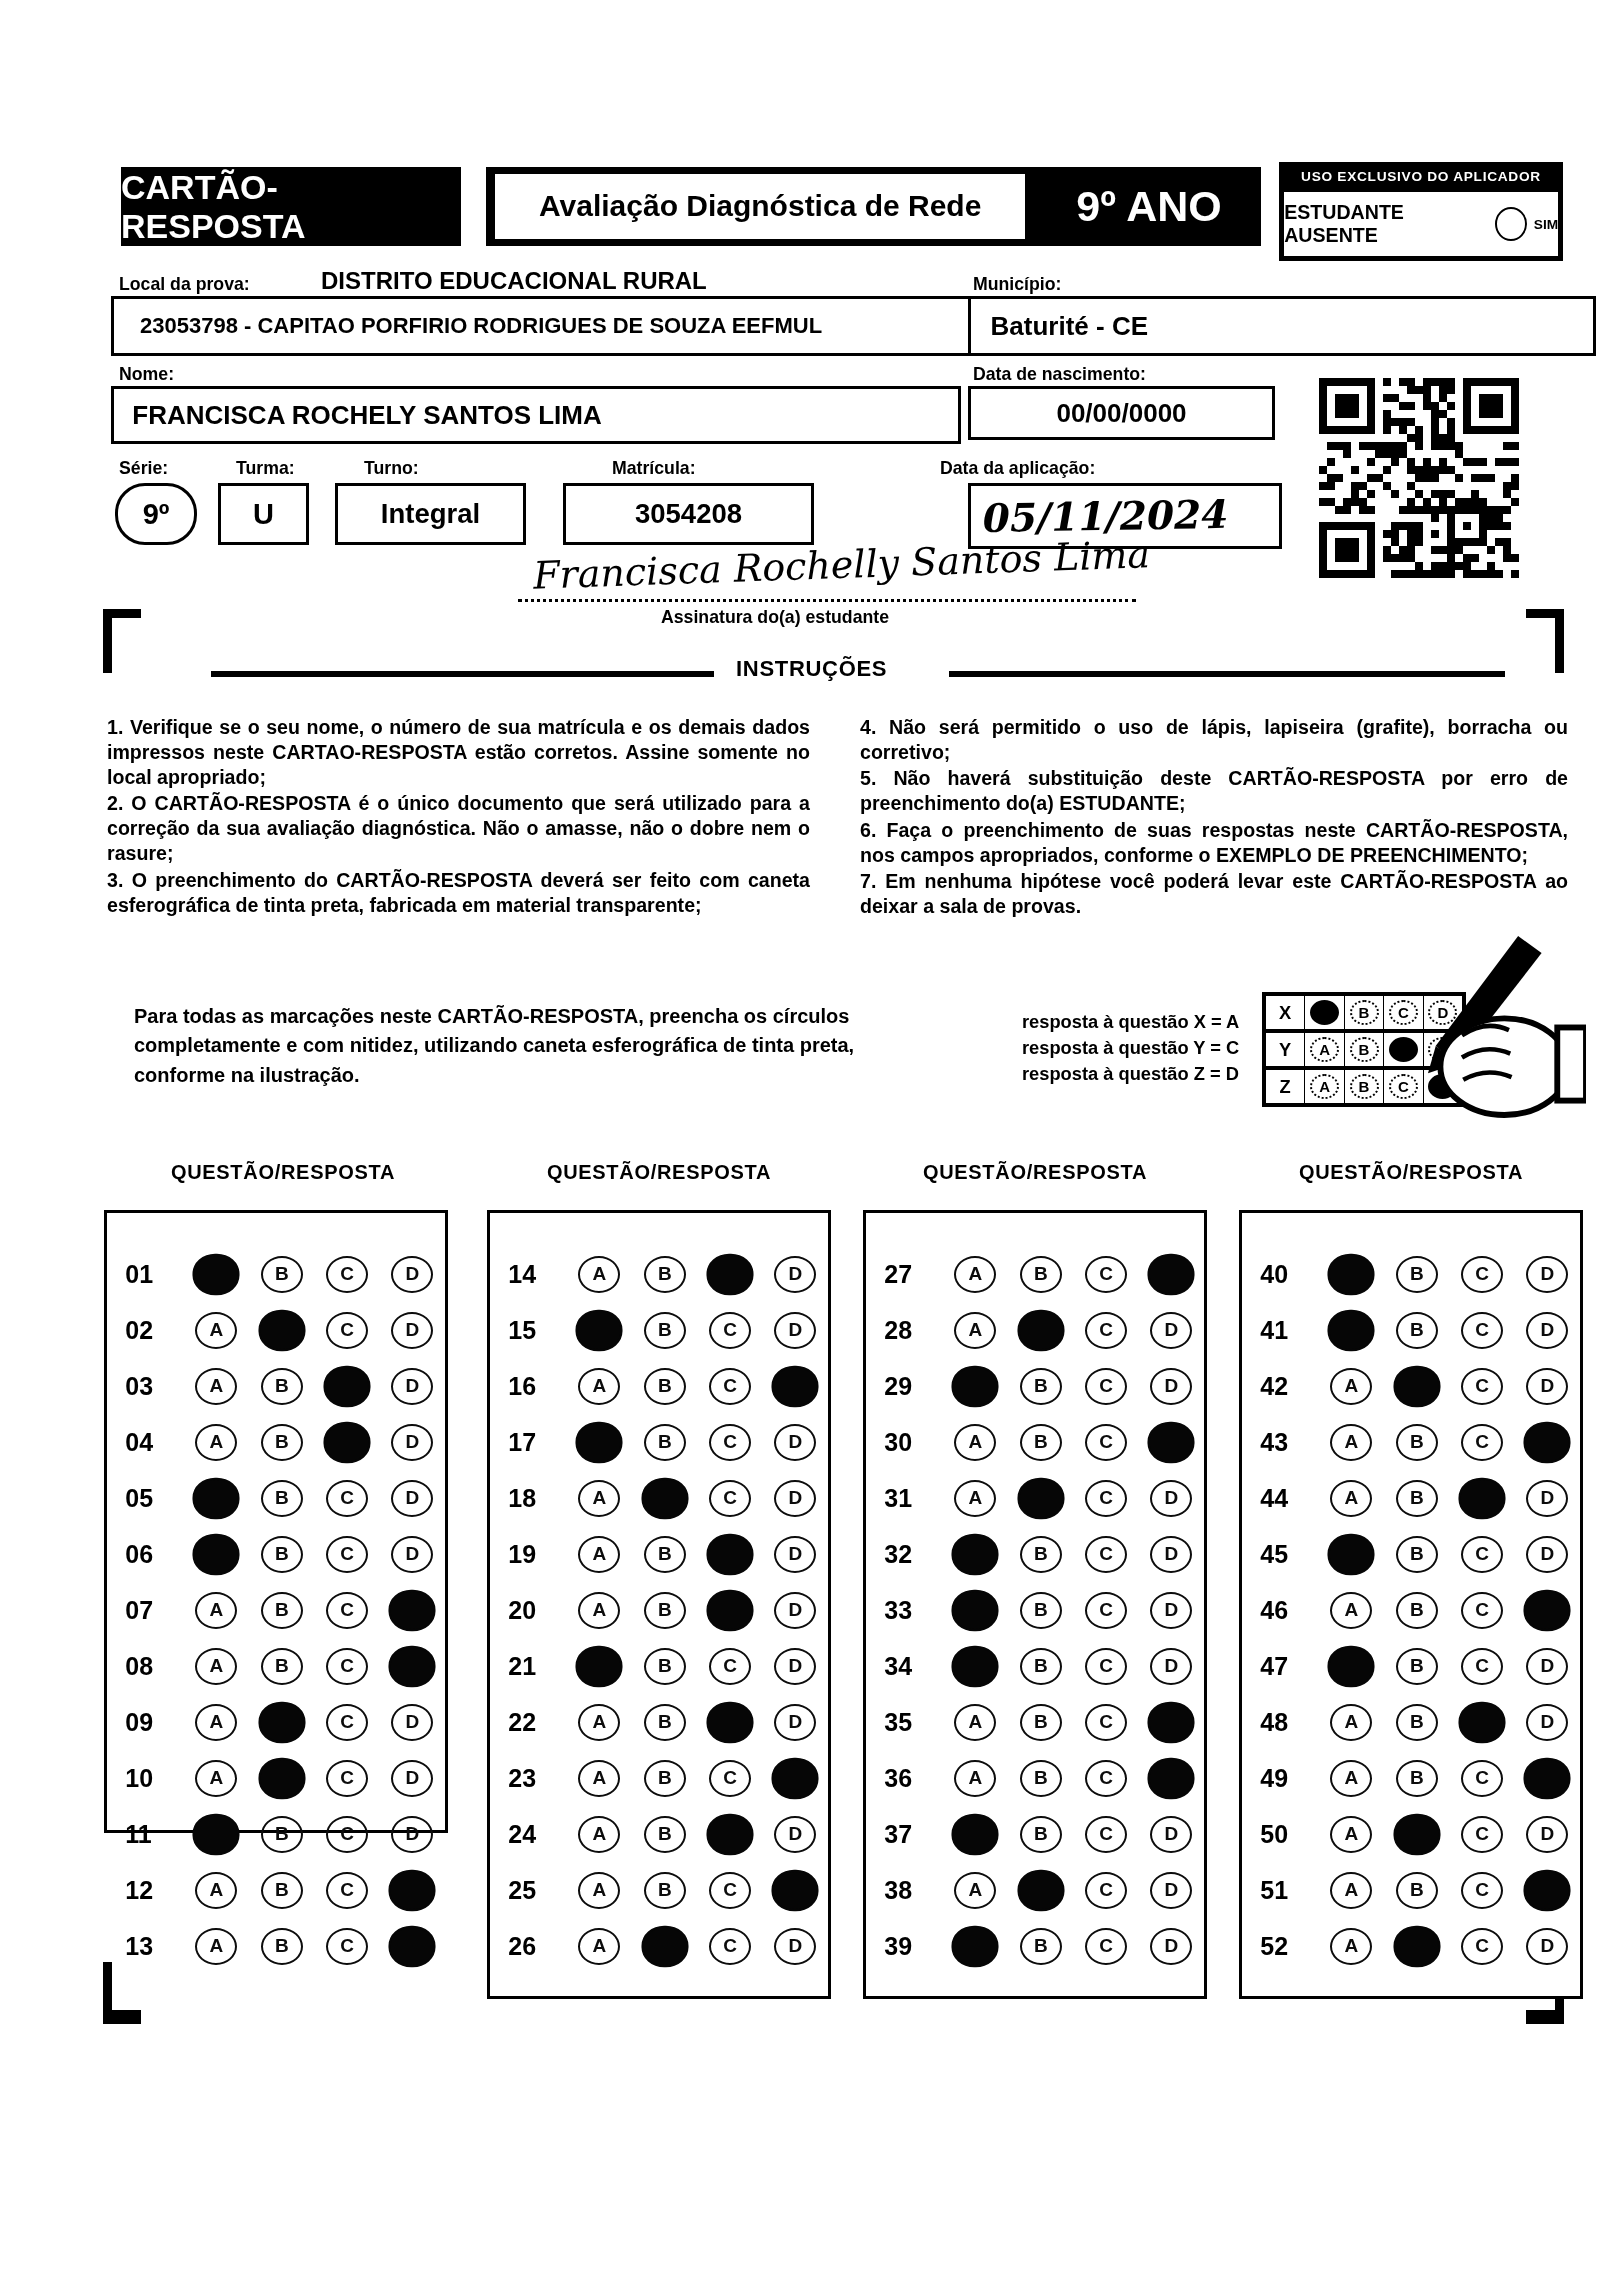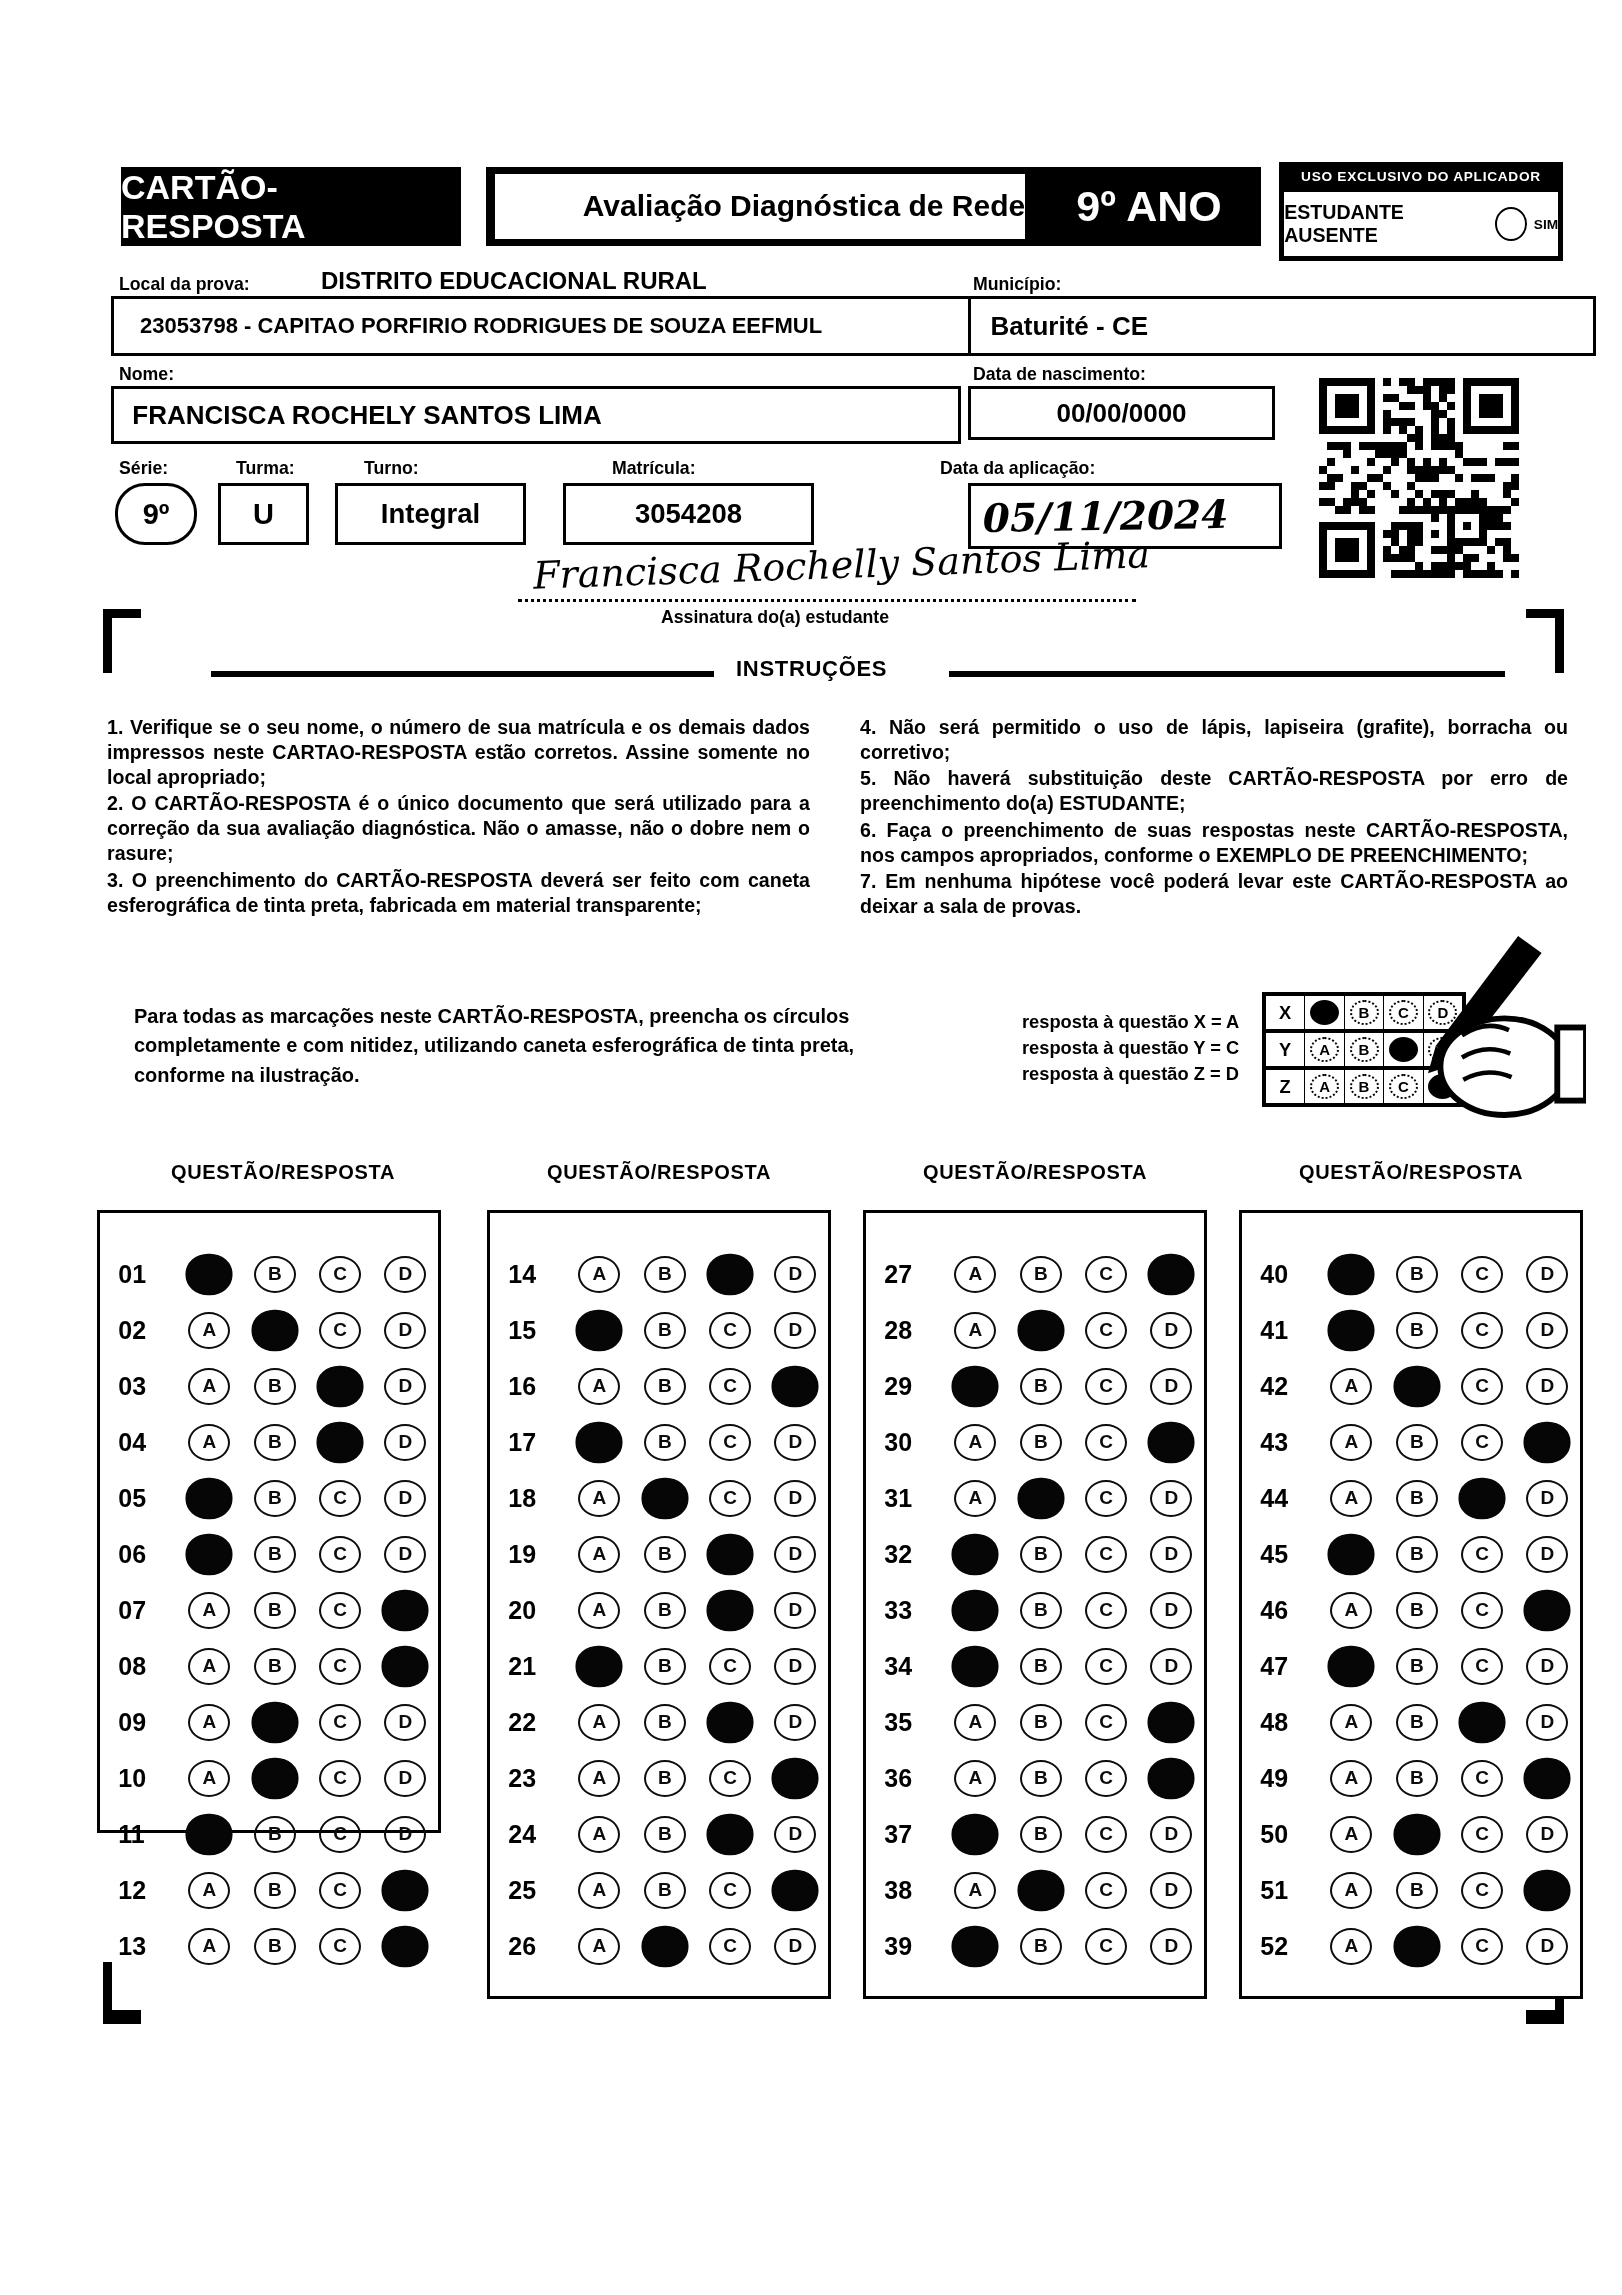--- a/index.html
+++ b/index.html
@@ -36,21 +36,21 @@
 <body>
 
 <div class="page">
 
   <div class="abs blackbox" style="left:121px;top:167px;width:340px;height:79px;">
     <span style="font-size:34px;font-weight:bold;">CARTÃO-RESPOSTA</span>
   </div>
 
   <div class="abs blackbox" style="left:486px;top:167px;width:775px;height:79px;">
     <div style="position:absolute;left:9.2px;top:6.5px;width:530px;height:65px;background:#fff;color:#000;
-                display:flex;align-items:center;justify-content:flex-end;">
+                display:flex;align-items:center;justify-content:center;">
       <span style="font-size:30px;font-weight:bold;">Avaliação Diagnóstica de Rede</span>
     </div>
     <span style="position:absolute;left:550px;top:0;width:226px;height:79px;display:flex;align-items:center;
                  justify-content:center;font-size:43px;font-weight:bold;">9º ANO</span>
   </div>
 
   <div class="abs" style="left:1279px;top:162px;width:284px;height:99px;background:#000;">
     <div style="height:29px;display:flex;align-items:center;justify-content:center;color:#fff;
                 font-size:13.7px;font-weight:bold;letter-spacing:0.7px;">USO EXCLUSIVO DO APLICADOR</div>
     <div style="position:absolute;left:5.2px;top:30px;width:274px;height:64px;background:#fff;
@@ -514,21 +514,21 @@
     <path d="M150 186 q36 -22 74 -6" fill="none" stroke="#000" stroke-width="7"></path>
     <path d="M152 220 q36 -20 74 -4" fill="none" stroke="#000" stroke-width="7"></path>
     <rect x="296" y="140" width="44" height="112" fill="#fff" stroke="#000" stroke-width="9"></rect>
   </svg>
 
   <span class="abs colheader" style="left:111px;top:1161px;width:344px;">QUESTÃO/RESPOSTA</span>
   <span class="abs colheader" style="left:487px;top:1161px;width:344px;">QUESTÃO/RESPOSTA</span>
   <span class="abs colheader" style="left:863px;top:1161px;width:344px;">QUESTÃO/RESPOSTA</span>
   <span class="abs colheader" style="left:1239px;top:1161px;width:344px;">QUESTÃO/RESPOSTA</span>
 
-  <div class="abs answers-box" style="left:97px;top:1210px;width:344px;height:623px;">
+  <div class="abs answers-box" style="left:104px;top:1210px;width:344px;height:623px;">
       <div class="arow">
         <span class="qnum">01</span>
         <span class="bcell">
           <span class="bubble filled">A</span>
         </span>
         <span class="bcell">
           <span class="bubble">B</span>
         </span>
         <span class="bcell">
           <span class="bubble">C</span>

